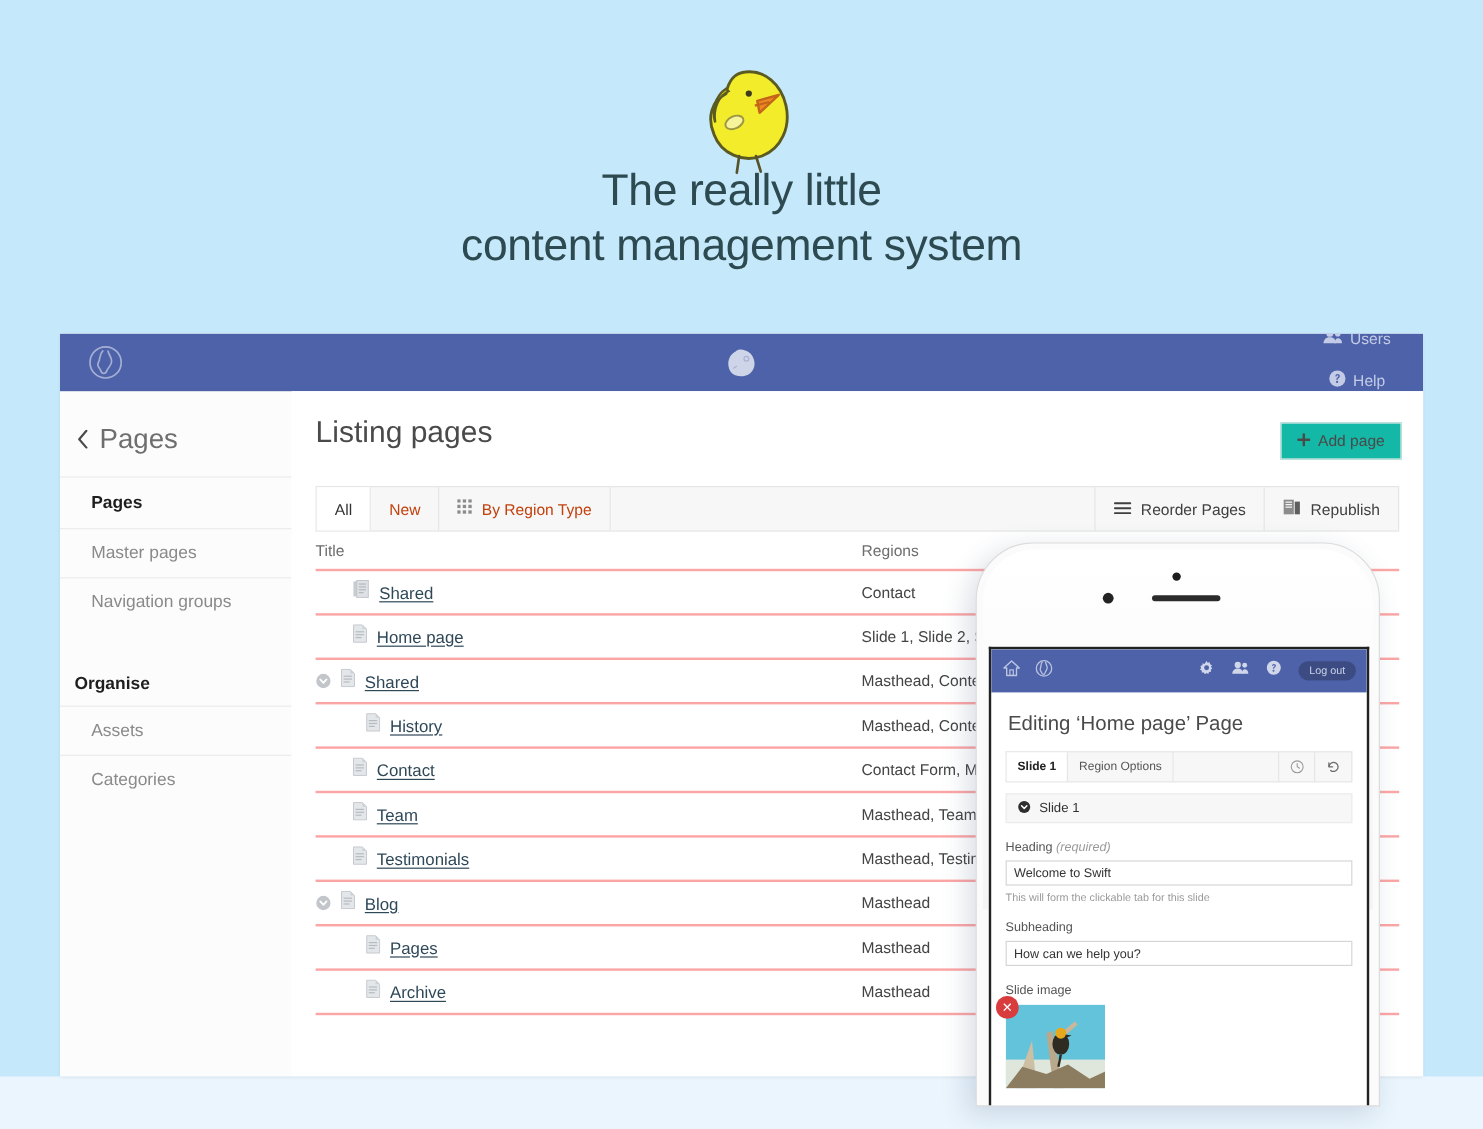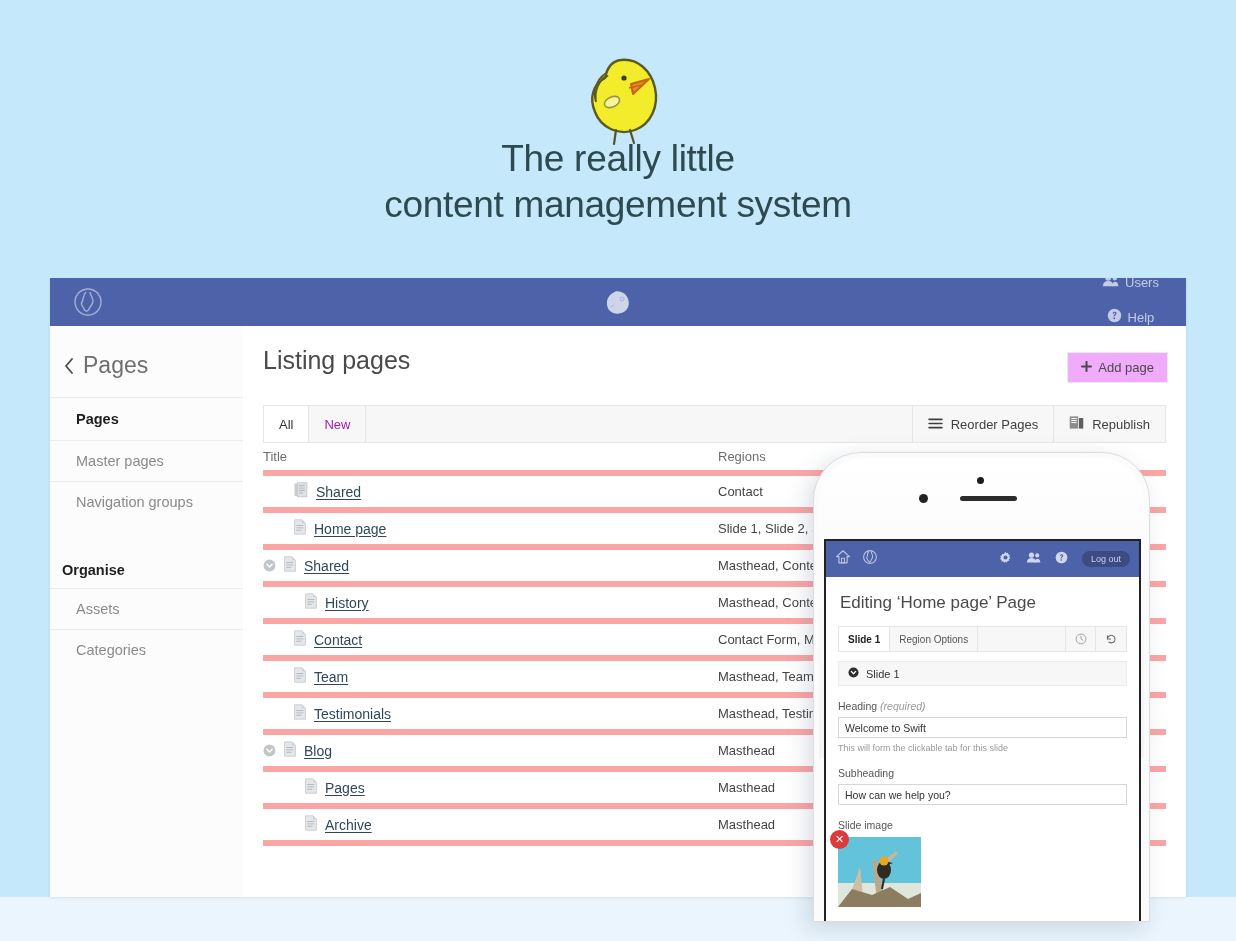--- a/index.html
+++ b/index.html
@@ -61,46 +61,46 @@
     border-top: 1px solid #ececec;
   }
   .side-gap { height: 32px; }
 
   
   .main { flex: 1; background: #fff; position: relative; }
   .main-head { display: flex; align-items: flex-start; padding: 20px 18px 0 20px; }
   .main-title { font-size: 25px; color: #4a4a4a; font-weight: 400; }
   .add-page-btn {
     margin-left: auto; margin-top: 6px;
-    background: #f0abfc; border: 1px solid #eaeaea;
+    background: #14b8a6; border: 1px solid #eaeaea;
     font-size: 13px; color: #4a4a4a; padding: 7px 13px;
     display: flex; align-items: center; gap: 6px;
   }
 
   .toolbar {
     margin: 22px 20px 0 20px; border: 1px solid #e6e6e6;
     background: #f7f7f7; display: flex; height: 38px; align-items: stretch;
   }
   .tab {
     display: flex; align-items: center; gap: 7px;
-    padding: 0 15px; font-size: 13px; color: #a21caf;
+    padding: 0 15px; font-size: 13px; color: #c2410c;
     border-right: 1px solid #e6e6e6;
   }
   .tab.active { background: #fff; color: #333; }
   .toolbar-spacer { flex: 1; border-right: 1px solid #e6e6e6; }
   .tb-right {
     display: flex; align-items: center; gap: 8px;
     padding: 0 15px; font-size: 13px; color: #3f3f3f;
     border-right: 1px solid #e6e6e6;
   }
   .tb-right:last-child { border-right: none; }
 
   
   .table { margin: 0 20px; }
-  .tr { display: flex; align-items: center; height: 37px; border-bottom: 6px solid #fca5a5; }
+  .tr { display: flex; align-items: center; height: 37px; border-bottom: 2px solid #fca5a5; }
   .tr.head { height: 33px; }
   .th { font-size: 13px; color: #6d6d6d; }
   .td-title { width: 455px; display: flex; align-items: center; }
   .td-regions { font-size: 13px; color: #444; }
   .toggle-slot { width: 21px; flex: none; display: flex; align-items: center; }
   .doc-icon { flex: none; margin-right: 8px; }
   .row-link {
     font-size: 14px; color: #2f4858;
     text-decoration: underline; text-underline-offset: 2px;
   }
@@ -273,20 +273,38 @@
           </div>
         </div>
 
         <div class="toolbar">
           <div class="tab active">
             <span>All</span>
           </div>
           <div class="tab">
             <span>New</span>
           </div>
+          <div class="tab">
+            <span>
+              <svg viewBox="0 0 14 14" width="13" height="13">
+                <g fill="#8c8c8c">
+                  <rect x="0" y="0" width="3" height="3"></rect>
+                    <rect x="5" y="0" width="3" height="3"></rect>
+                    <rect x="10" y="0" width="3" height="3"></rect>
+                  <rect x="0" y="5" width="3" height="3"></rect>
+                    <rect x="5" y="5" width="3" height="3"></rect>
+                    <rect x="10" y="5" width="3" height="3"></rect>
+                  <rect x="0" y="10" width="3" height="3"></rect>
+                    <rect x="5" y="10" width="3" height="3"></rect>
+                    <rect x="10" y="10" width="3" height="3"></rect>
+                </g>
+              </svg>
+            </span>
+            <span>By Region Type</span>
+          </div>
           <div class="toolbar-spacer"></div>
           <div class="tb-right">
             <span>
               <svg viewBox="0 0 16 12" width="15" height="11">
                 <g stroke="#3f3f3f" stroke-width="1.7" stroke-linecap="round">
                   <path d="M1 1.5 H15"></path>
                     <path d="M1 6 H15"></path>
                     <path d="M1 10.5 H15"></path>
                 </g>
               </svg>

